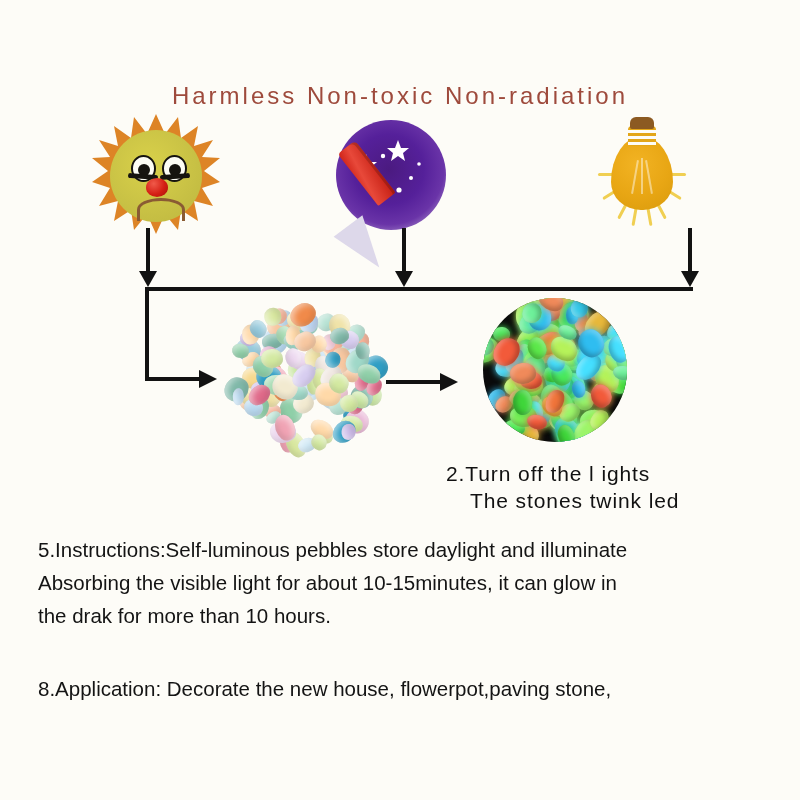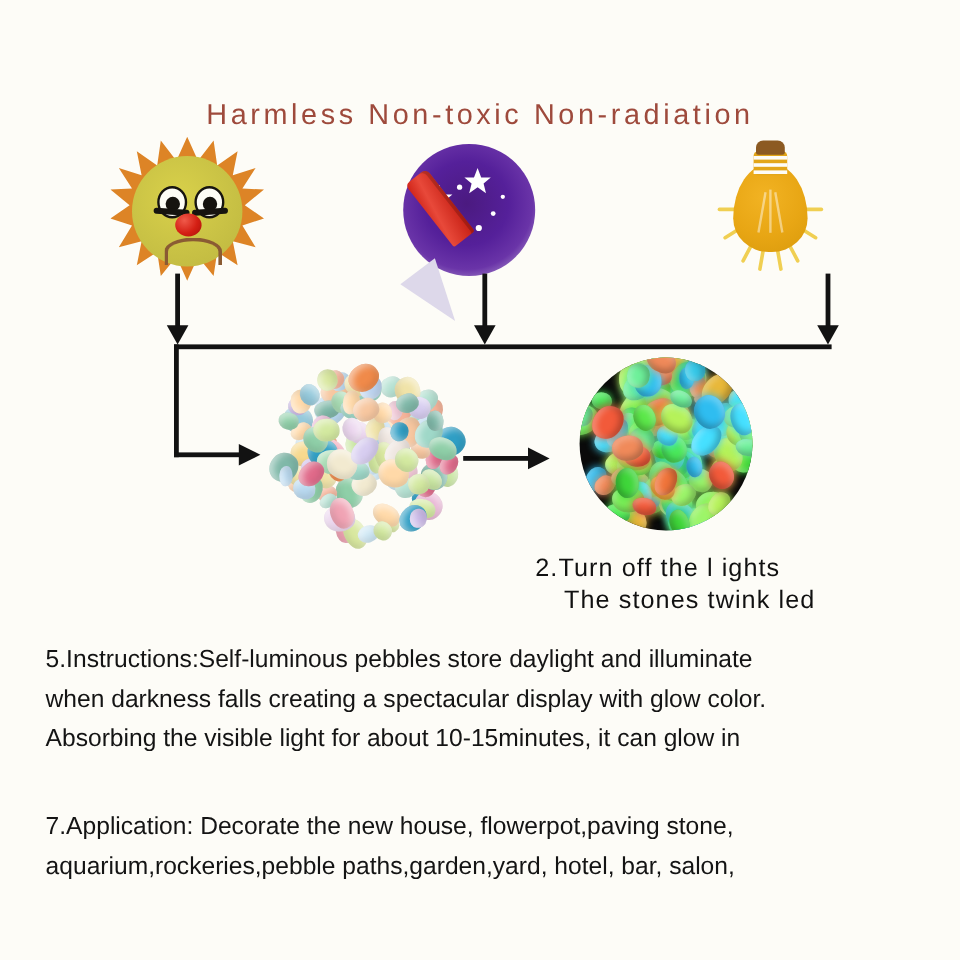--- a/index.html
+++ b/index.html
@@ -501,22 +501,21 @@
       <div class="stone" style="left: 27.4358px; top: 94.6861px; width: 25.2001px; height: 19.1568px; background: rgb(63, 214, 58); transform: rotate(87.5342deg); box-shadow: rgb(63, 214, 58) 0px 0px 7px, rgba(0, 0, 0, 0.25) -2px -3px 5px inset, rgba(255, 255, 255, 0.3) 2px 3px 5px inset;"></div>
       <div class="stone" style="left: 94.1974px; top: 33.018px; width: 28.4853px; height: 25.046px; background: rgb(47, 189, 240); transform: rotate(68.2052deg); box-shadow: rgb(47, 189, 240) 0px 0px 7px, rgba(0, 0, 0, 0.25) -2px -3px 5px inset, rgba(255, 255, 255, 0.3) 2px 3px 5px inset;"></div>
       <div class="stone" style="left: 9.31243px; top: 41.6514px; width: 29.1909px; height: 23.9427px; background: rgb(242, 90, 58); transform: rotate(-53.6881deg); box-shadow: rgb(242, 90, 58) 0px 0px 7px, rgba(0, 0, 0, 0.25) -2px -3px 5px inset, rgba(255, 255, 255, 0.3) 2px 3px 5px inset;"></div>
     </div>
 
   <div class="caption" id="caption-2a">2.Turn  off  the  l ights</div>
   <div class="caption" id="caption-2b">The  stones   twink led</div>
 
   <div class="para" id="para-1">
     <span class="ln">5.Instructions:Self-luminous pebbles store daylight and illuminate</span>
-    <span class="ln">when darkness falls creating a spectacular display with glow color.</span>
     <span class="ln">Absorbing the visible light for about 10-15minutes, it can glow in</span>
+    <span class="ln"> the drak for more than 10 hours.</span>
   </div>
 
   <div class="para" id="para-2">
-    <span class="ln">7.Application: Decorate the new house, flowerpot,paving stone,</span>
-    <span class="ln">aquarium,rockeries,pebble paths,garden,yard, hotel, bar, salon,</span>
+    <span class="ln">8.Application: Decorate the new house, flowerpot,paving stone,</span>
   </div>
 
 </div>
 
 </body></html>

